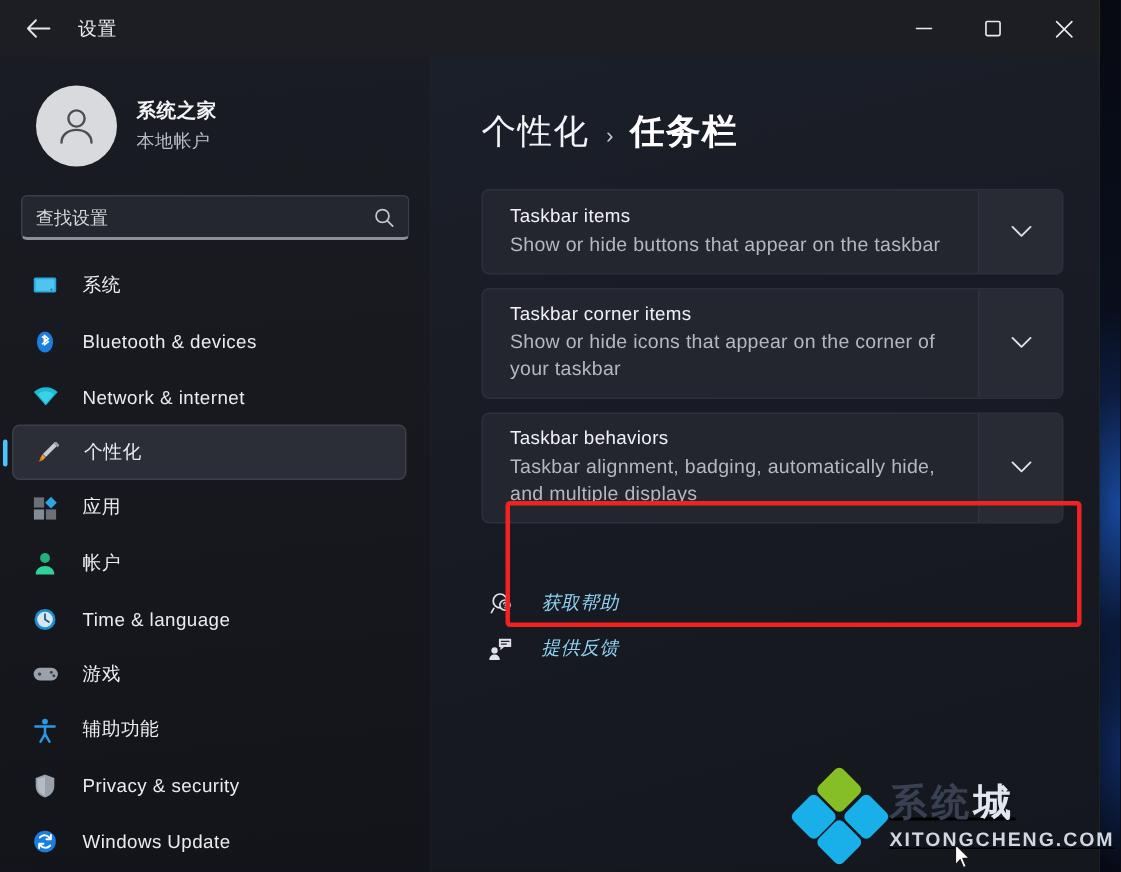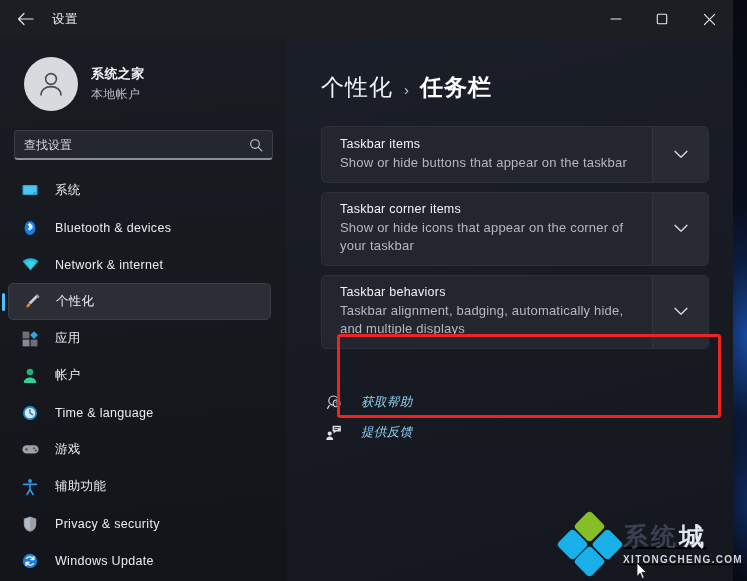--- a/index.html
+++ b/index.html
@@ -231,21 +231,21 @@
   .wm-right { left: 37px; top: 20px; background: #1ab4ef; }
   .wm-bot   { left: 19px; top: 37px; background: #1ab4ef; }
   .wm-text { margin-left: 2px; }
   .wm-cn {
     font-size: 25px; color: #3a4354; letter-spacing: 3px;
     font-weight: 700; line-height: 1;
     font-family: "DejaVu Sans", sans-serif;
   }
   .wm-cn .lit { color: #e8eef6; }
   .wm-en {
-    font-size: 10px; color: #d7dde6; letter-spacing: 1.3px;
+    font-size: 13px; color: #d7dde6; letter-spacing: 1.3px;
     margin-top: 5px; font-weight: 700;
   }
   .cursor {
     position: absolute; left: 636px; top: 562px; z-index: 25;
   }
 </style>
 </head>
 <body>
 
 <div id="app">

